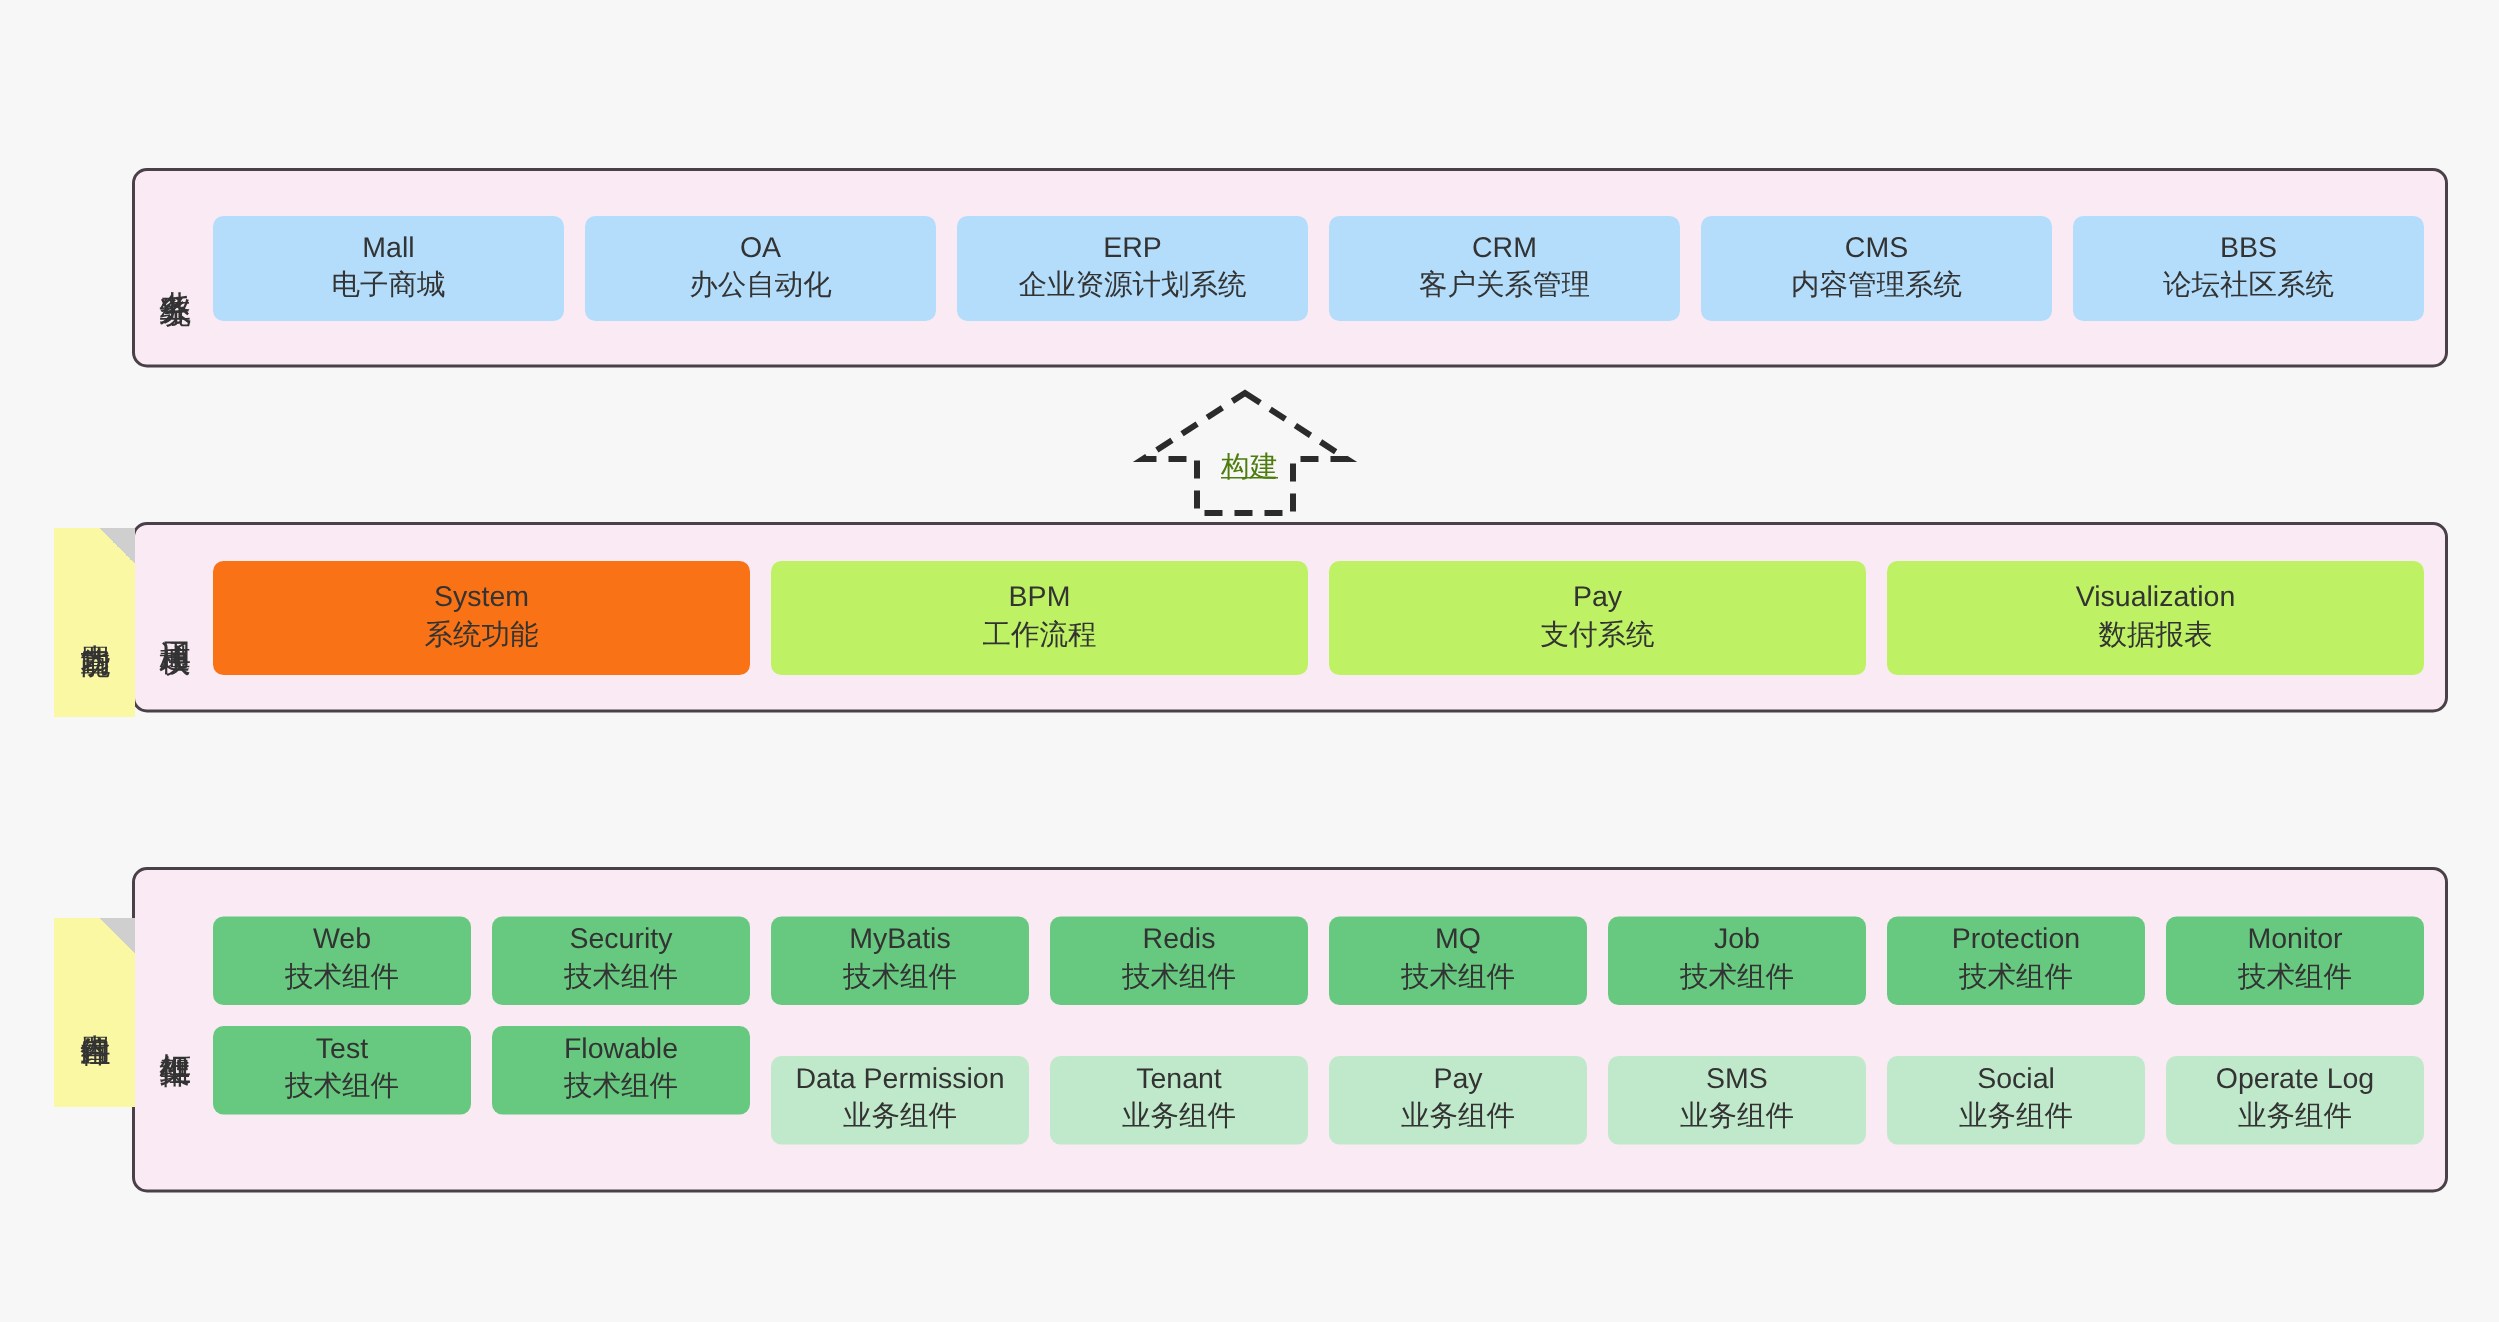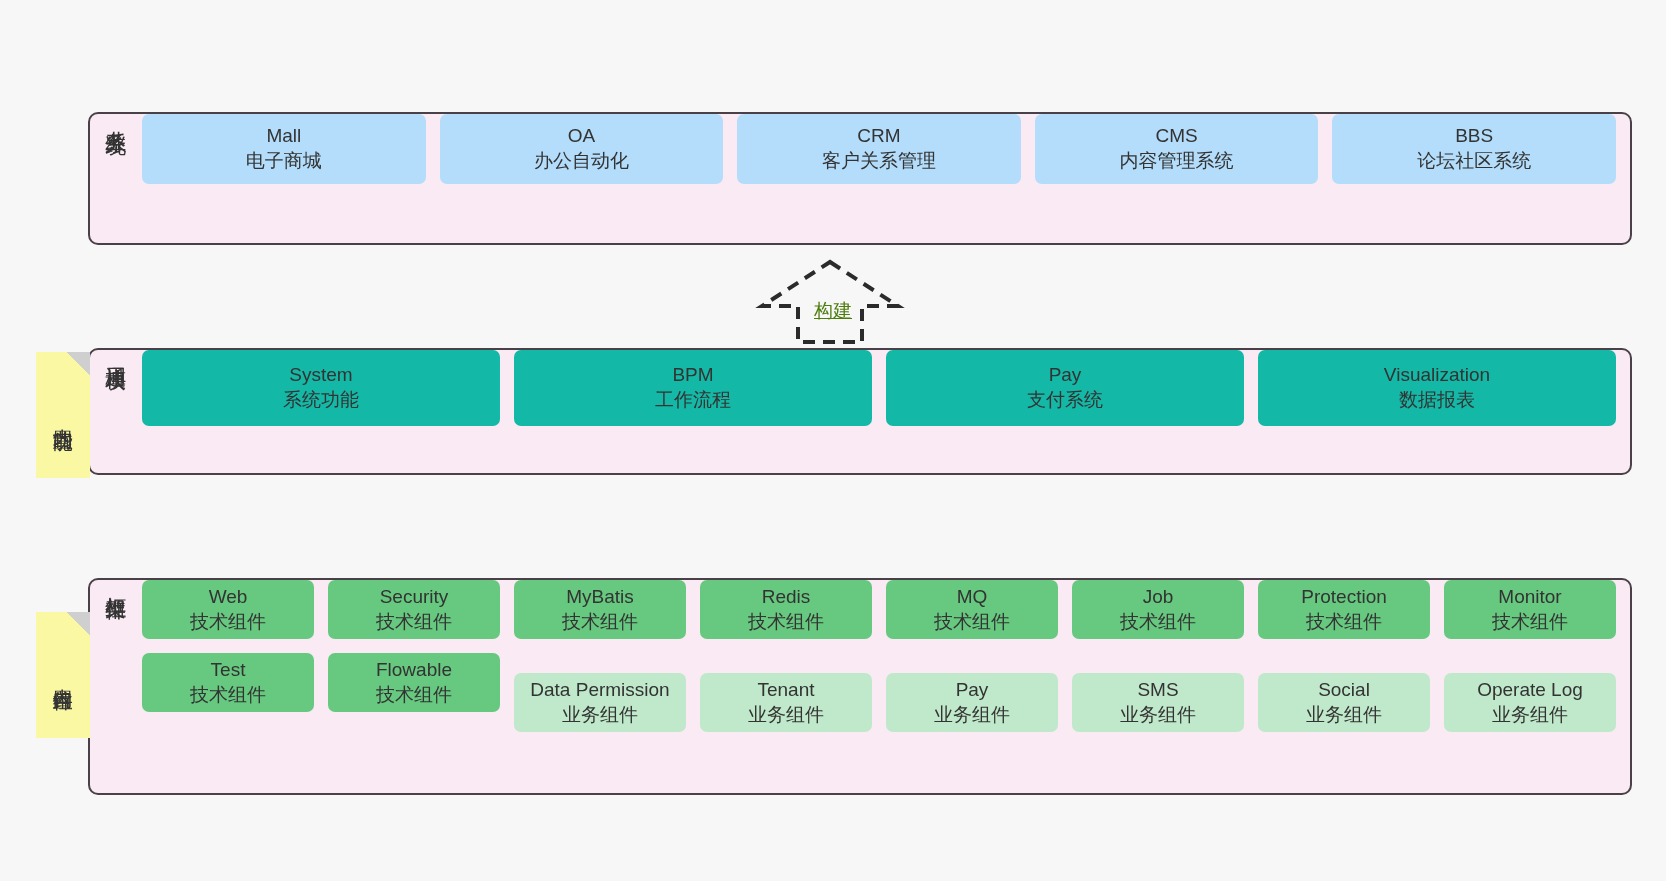--- a/index.html
+++ b/index.html
@@ -21,21 +21,21 @@
   }
 
   
   .layer {
     position: absolute;
     background: #f9eaf4;
     border: 2px solid #4a4048;
     border-radius: 10px;
     box-sizing: border-box;
     display: flex;
-    align-items: flex-start;
+    align-items: center;
   }
   .layer-label {
     width: 52px;
     flex: 0 0 52px;
     display: flex;
     align-items: center;
     justify-content: center;
     font-size: 21px;
     line-height: 1.12;
     color: #333333;
@@ -74,22 +74,22 @@
   .cell .t1 { white-space: nowrap; }
   .cell .t2 { white-space: nowrap; }
   .cell.wrapname .t1 { white-space: normal; }
 
   
   #layer-business { left: 88px; top: 112px; width: 1544px; height: 133px; }
   #layer-business .cell { height: 70px; background: #b3ddfb; }
 
   #layer-modules  { left: 88px; top: 348px; width: 1544px; height: 127px; }
   #layer-modules .cell { height: 76px; }
-  .cell.red   { background: #14b8a6; }
-  .cell.pink  { background: #14b8a6; }
+  .cell.red   { background: #f97316; }
+  .cell.pink  { background: #bef264; }
 
   #layer-framework { left: 88px; top: 578px; width: 1544px; height: 217px; }
   #layer-framework .cell { height: 59px; }
   .cell.green      { background: #66c97f; }
   .cell.lightgreen { background: #c0e9cb; margin-top: 20px; }
 
   
   .note {
     position: absolute;
     background: #fbf8a3;
@@ -146,20 +146,24 @@
       <div class="row">
         <div class="cell">
           <span class="t1">Mall</span>
           <span class="t2">电子商城</span>
         </div>
         <div class="cell">
           <span class="t1">OA</span>
           <span class="t2">办公自动化</span>
         </div>
         <div class="cell">
+          <span class="t1">ERP</span>
+          <span class="t2">企业资源计划系统</span>
+        </div>
+        <div class="cell">
           <span class="t1">CRM</span>
           <span class="t2">客户关系管理</span>
         </div>
         <div class="cell">
           <span class="t1">CMS</span>
           <span class="t2">内容管理系统</span>
         </div>
         <div class="cell">
           <span class="t1">BBS</span>
           <span class="t2">论坛社区系统</span>

